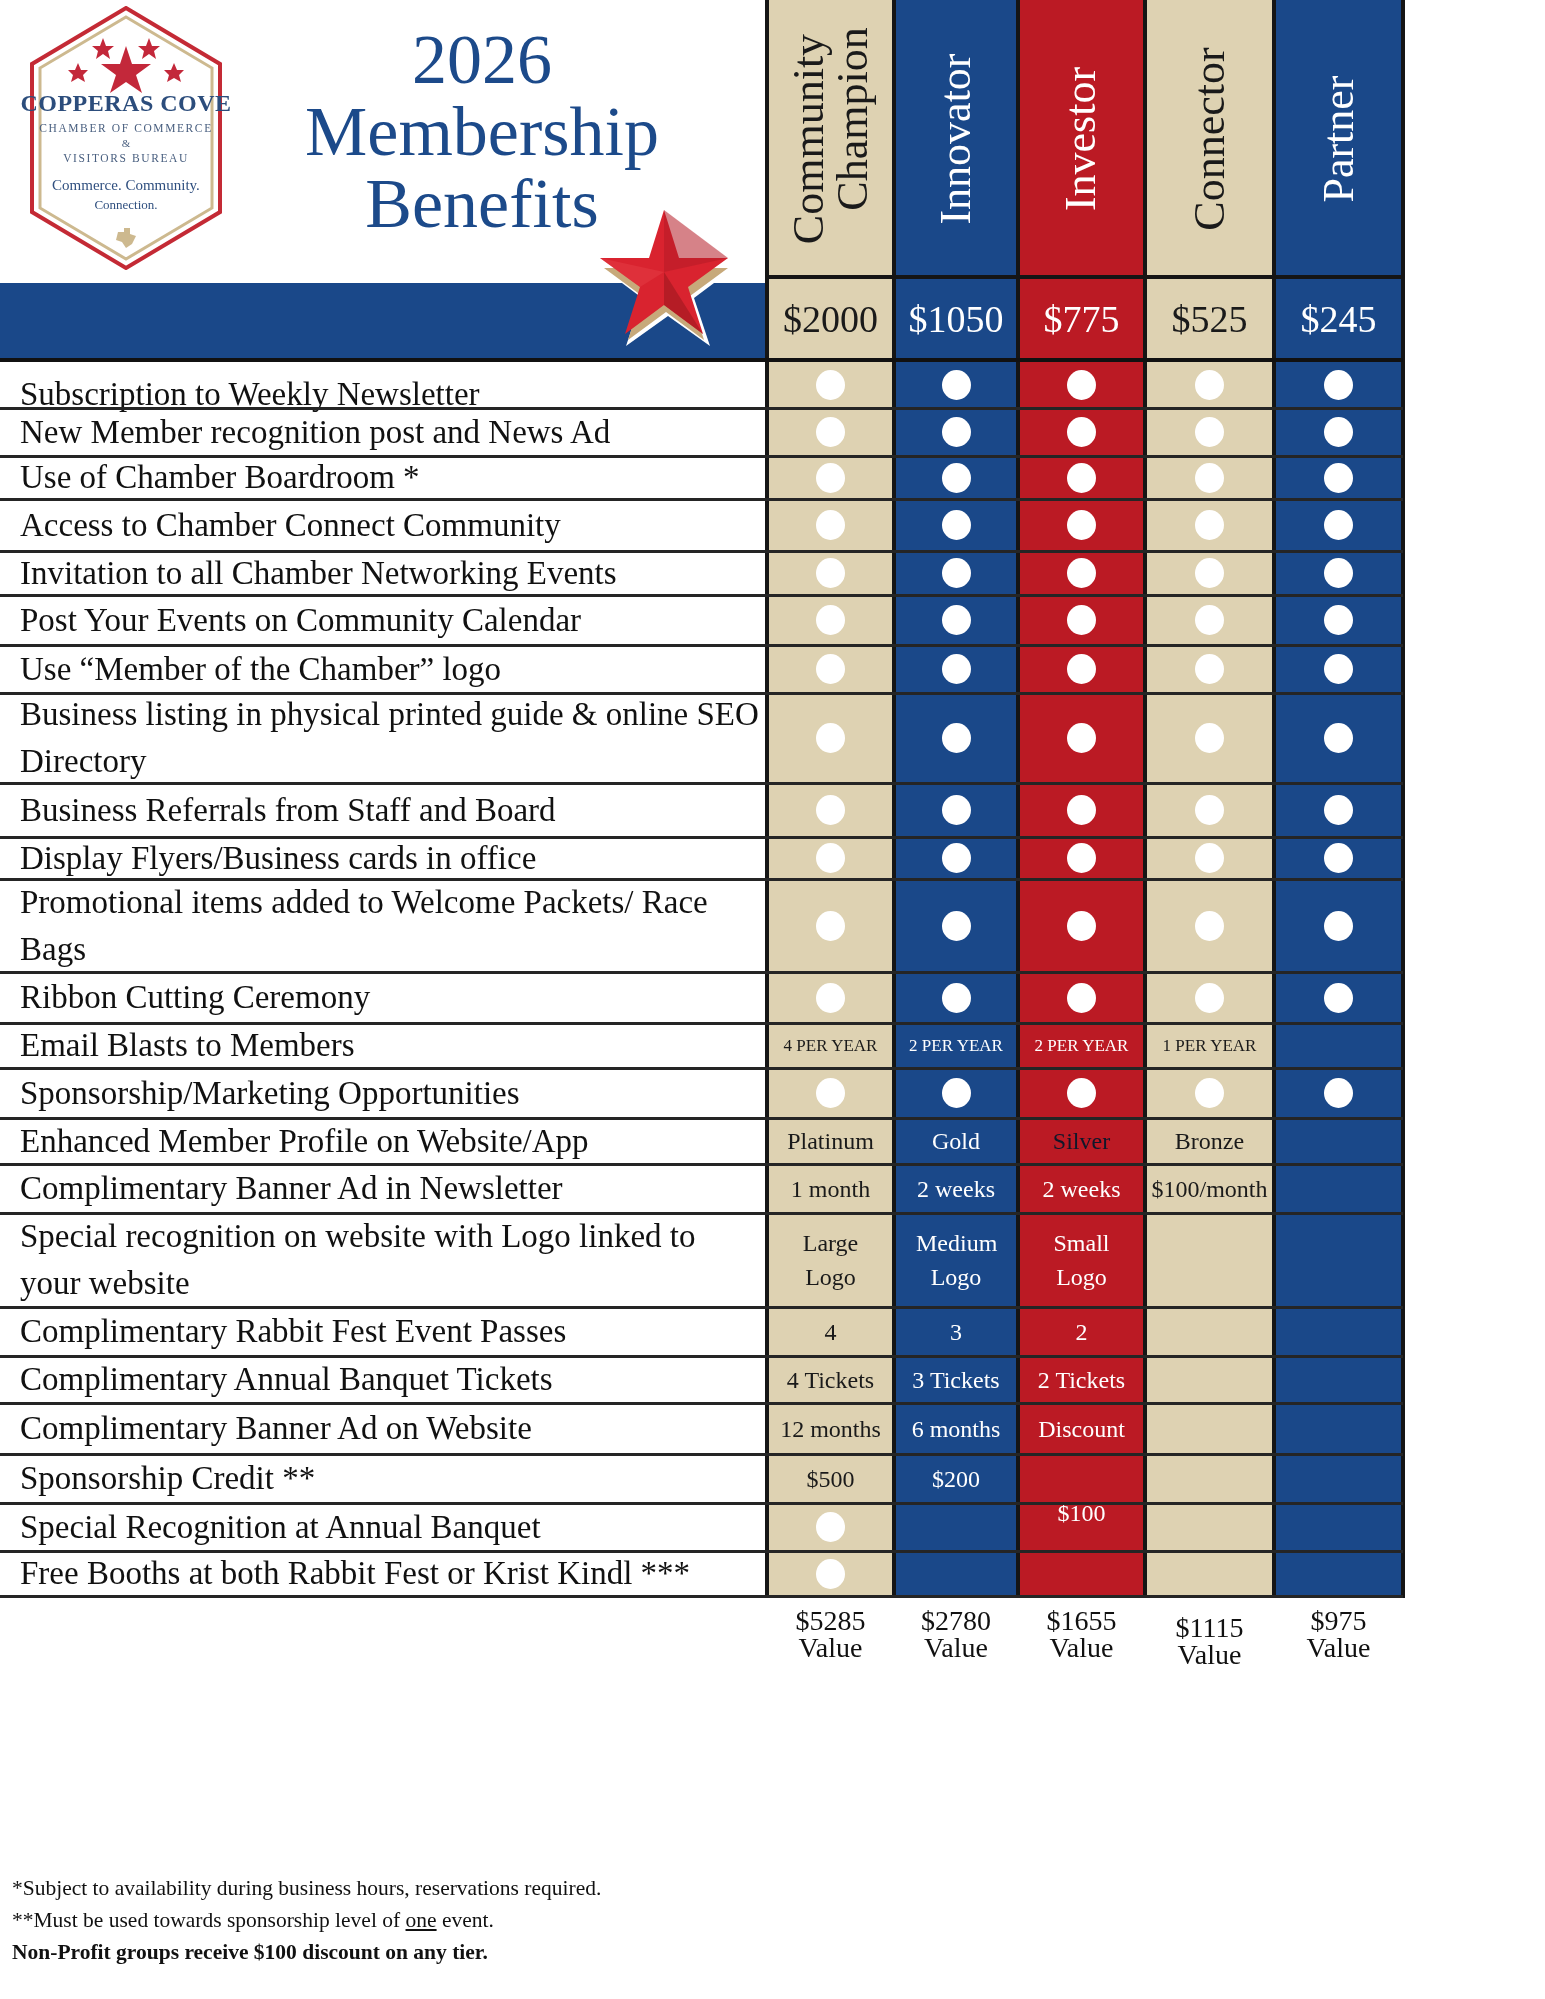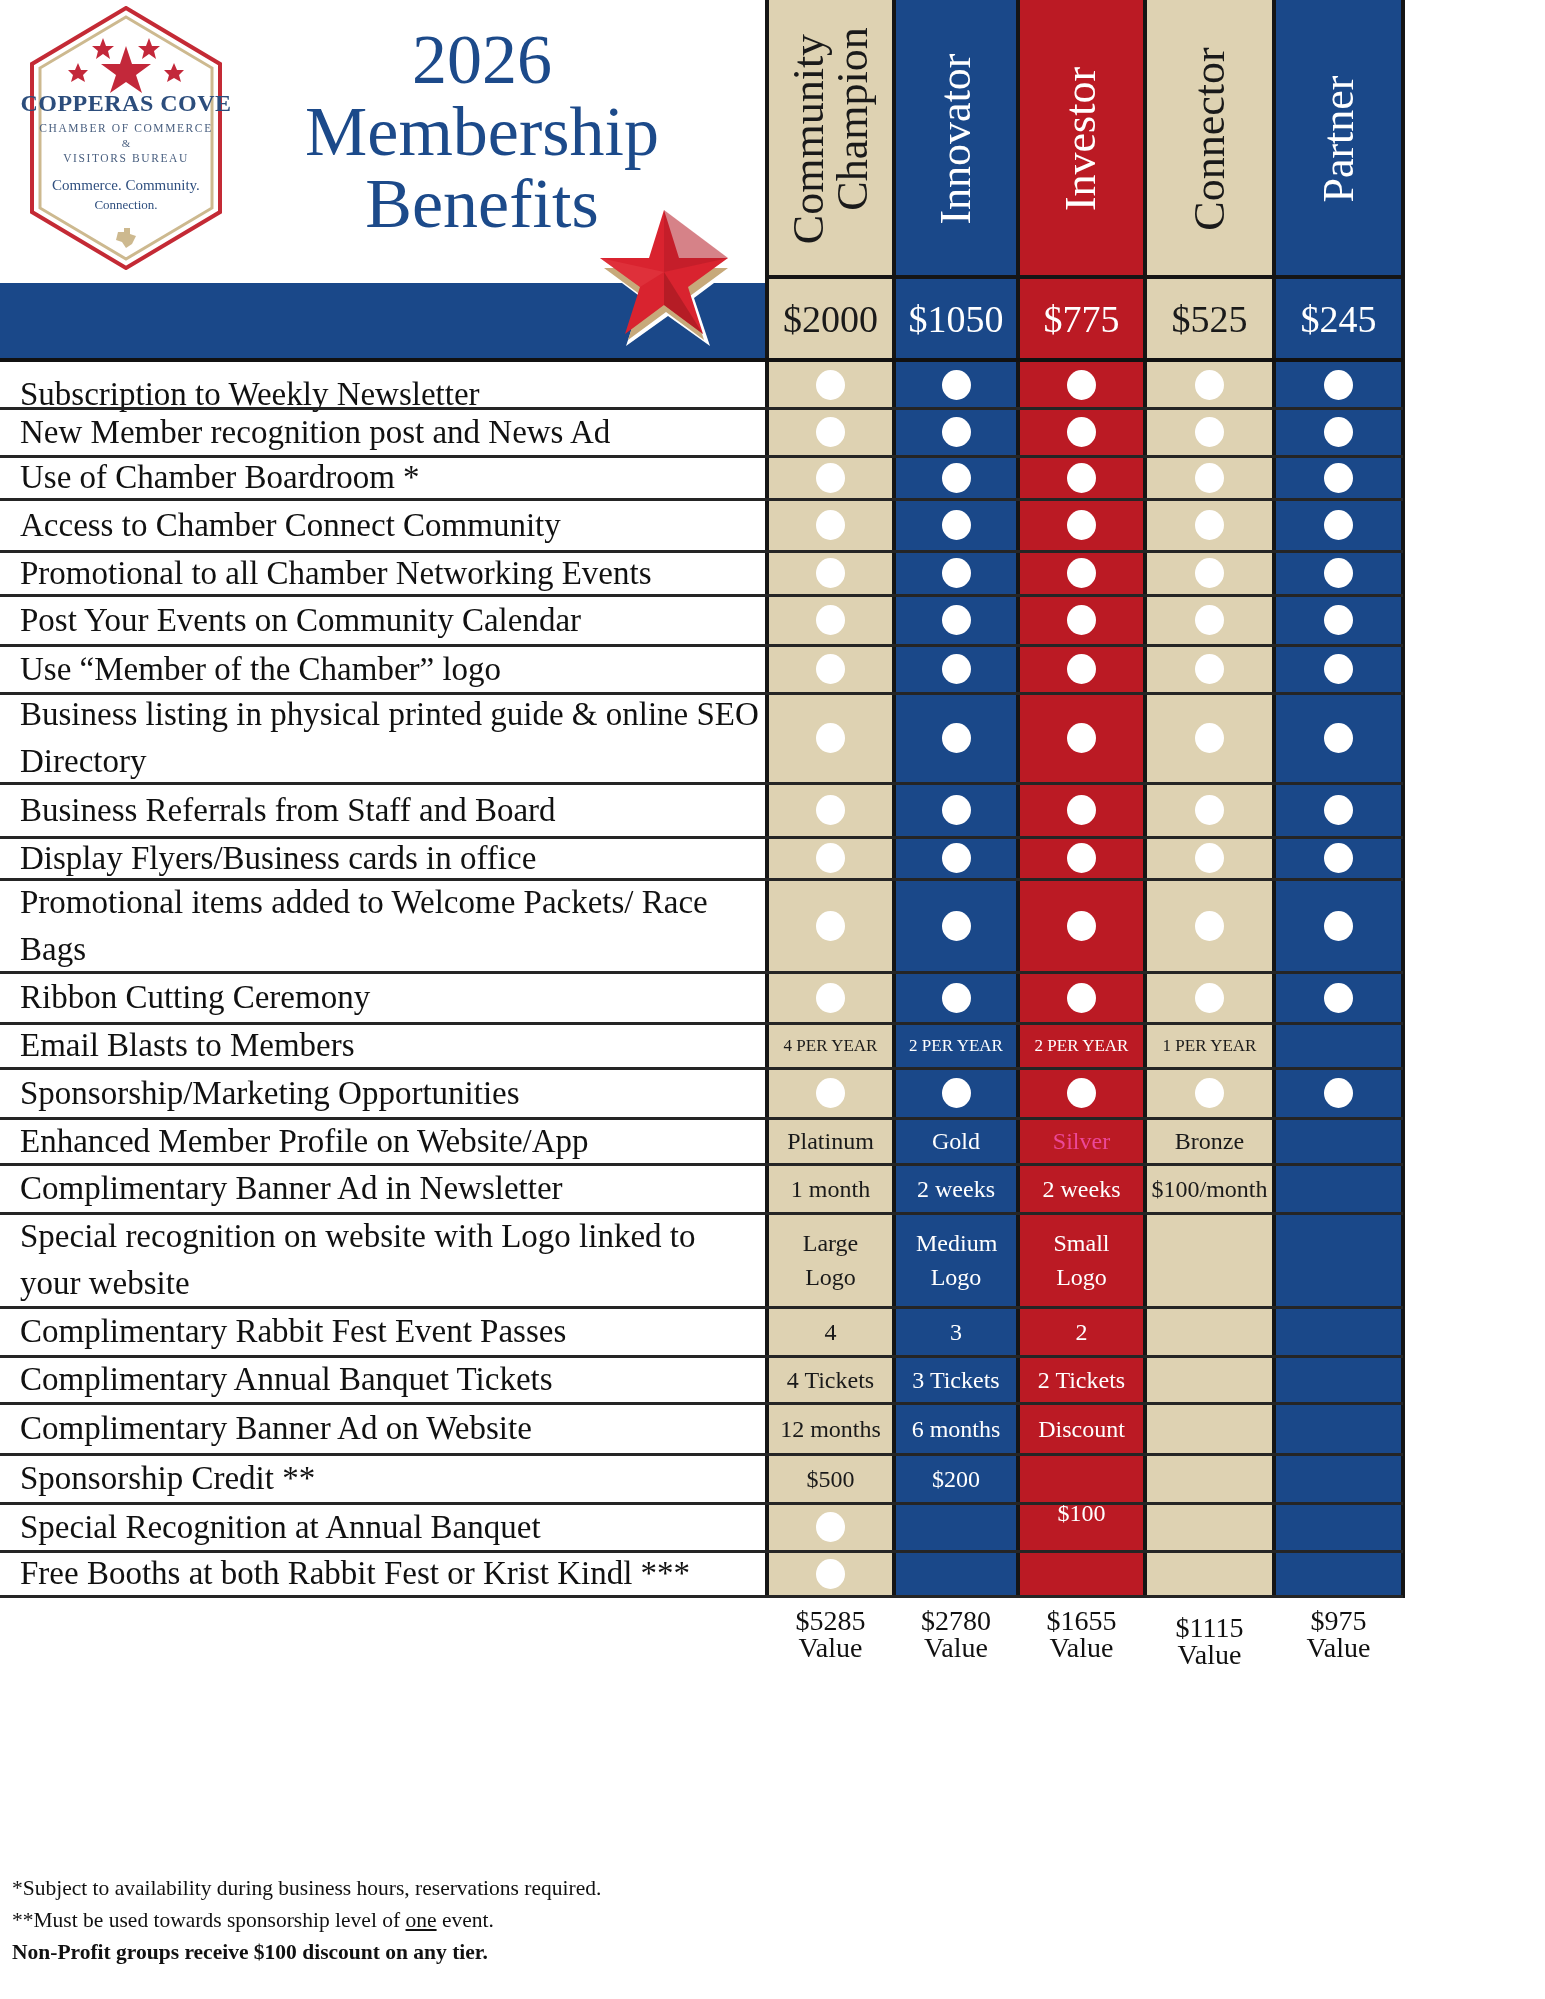--- a/index.html
+++ b/index.html
@@ -196,21 +196,21 @@
       <div class="cell med" style="left: 1018px; width: 127px; top: 499px; height: 52px; color: rgb(255, 255, 255);">
         <div class="dot"></div>
       </div>
       <div class="cell med" style="left: 1145px; width: 129px; top: 499px; height: 52px; color: rgb(26, 26, 26);">
         <div class="dot"></div>
       </div>
       <div class="cell med" style="left: 1274px; width: 129px; top: 499px; height: 52px; color: rgb(255, 255, 255);">
         <div class="dot"></div>
       </div>
       <div class="hline" style="top: 550px;"></div>
-      <div class="row-label" style="top: 551px; height: 44px; width: 740px;">Promotional to all Chamber Networking Events</div>
+      <div class="row-label" style="top: 551px; height: 44px; width: 740px;">Invitation to all Chamber Networking Events</div>
       <div class="cell med" style="left: 767px; width: 127px; top: 551px; height: 44px; color: rgb(26, 26, 26);">
         <div class="dot"></div>
       </div>
       <div class="cell med" style="left: 894px; width: 124px; top: 551px; height: 44px; color: rgb(255, 255, 255);">
         <div class="dot"></div>
       </div>
       <div class="cell med" style="left: 1018px; width: 127px; top: 551px; height: 44px; color: rgb(255, 255, 255);">
         <div class="dot"></div>
       </div>
       <div class="cell med" style="left: 1145px; width: 129px; top: 551px; height: 44px; color: rgb(26, 26, 26);">
@@ -371,21 +371,21 @@
         <div class="dot"></div>
       </div>
       <div class="hline" style="top: 1117px;"></div>
       <div class="row-label" style="top: 1118px; height: 46px; width: 740px;">Enhanced Member Profile on Website/App</div>
       <div class="cell med" style="left: 767px; width: 127px; top: 1118px; height: 46px; color: rgb(26, 26, 26);">
         <span>Platinum</span>
       </div>
       <div class="cell med" style="left: 894px; width: 124px; top: 1118px; height: 46px; color: rgb(255, 255, 255);">
         <span>Gold</span>
       </div>
-      <div class="cell med" style="left: 1018px; width: 127px; top: 1118px; height: 46px; color: #ec4899;">
+      <div class="cell med" style="left: 1018px; width: 127px; top: 1118px; height: 46px; color: #0f172a;">
         <span>Silver</span>
       </div>
       <div class="cell med" style="left: 1145px; width: 129px; top: 1118px; height: 46px; color: rgb(26, 26, 26);">
         <span>Bronze</span>
       </div>
       <div class="cell med" style="left: 1274px; width: 129px; top: 1118px; height: 46px; color: rgb(255, 255, 255);"></div>
       <div class="hline" style="top: 1163px;"></div>
       <div class="row-label" style="top: 1164px; height: 49px; width: 740px;">Complimentary Banner Ad in Newsletter</div>
       <div class="cell med" style="left: 767px; width: 127px; top: 1164px; height: 49px; color: rgb(26, 26, 26);">
         <span>1 month</span>

